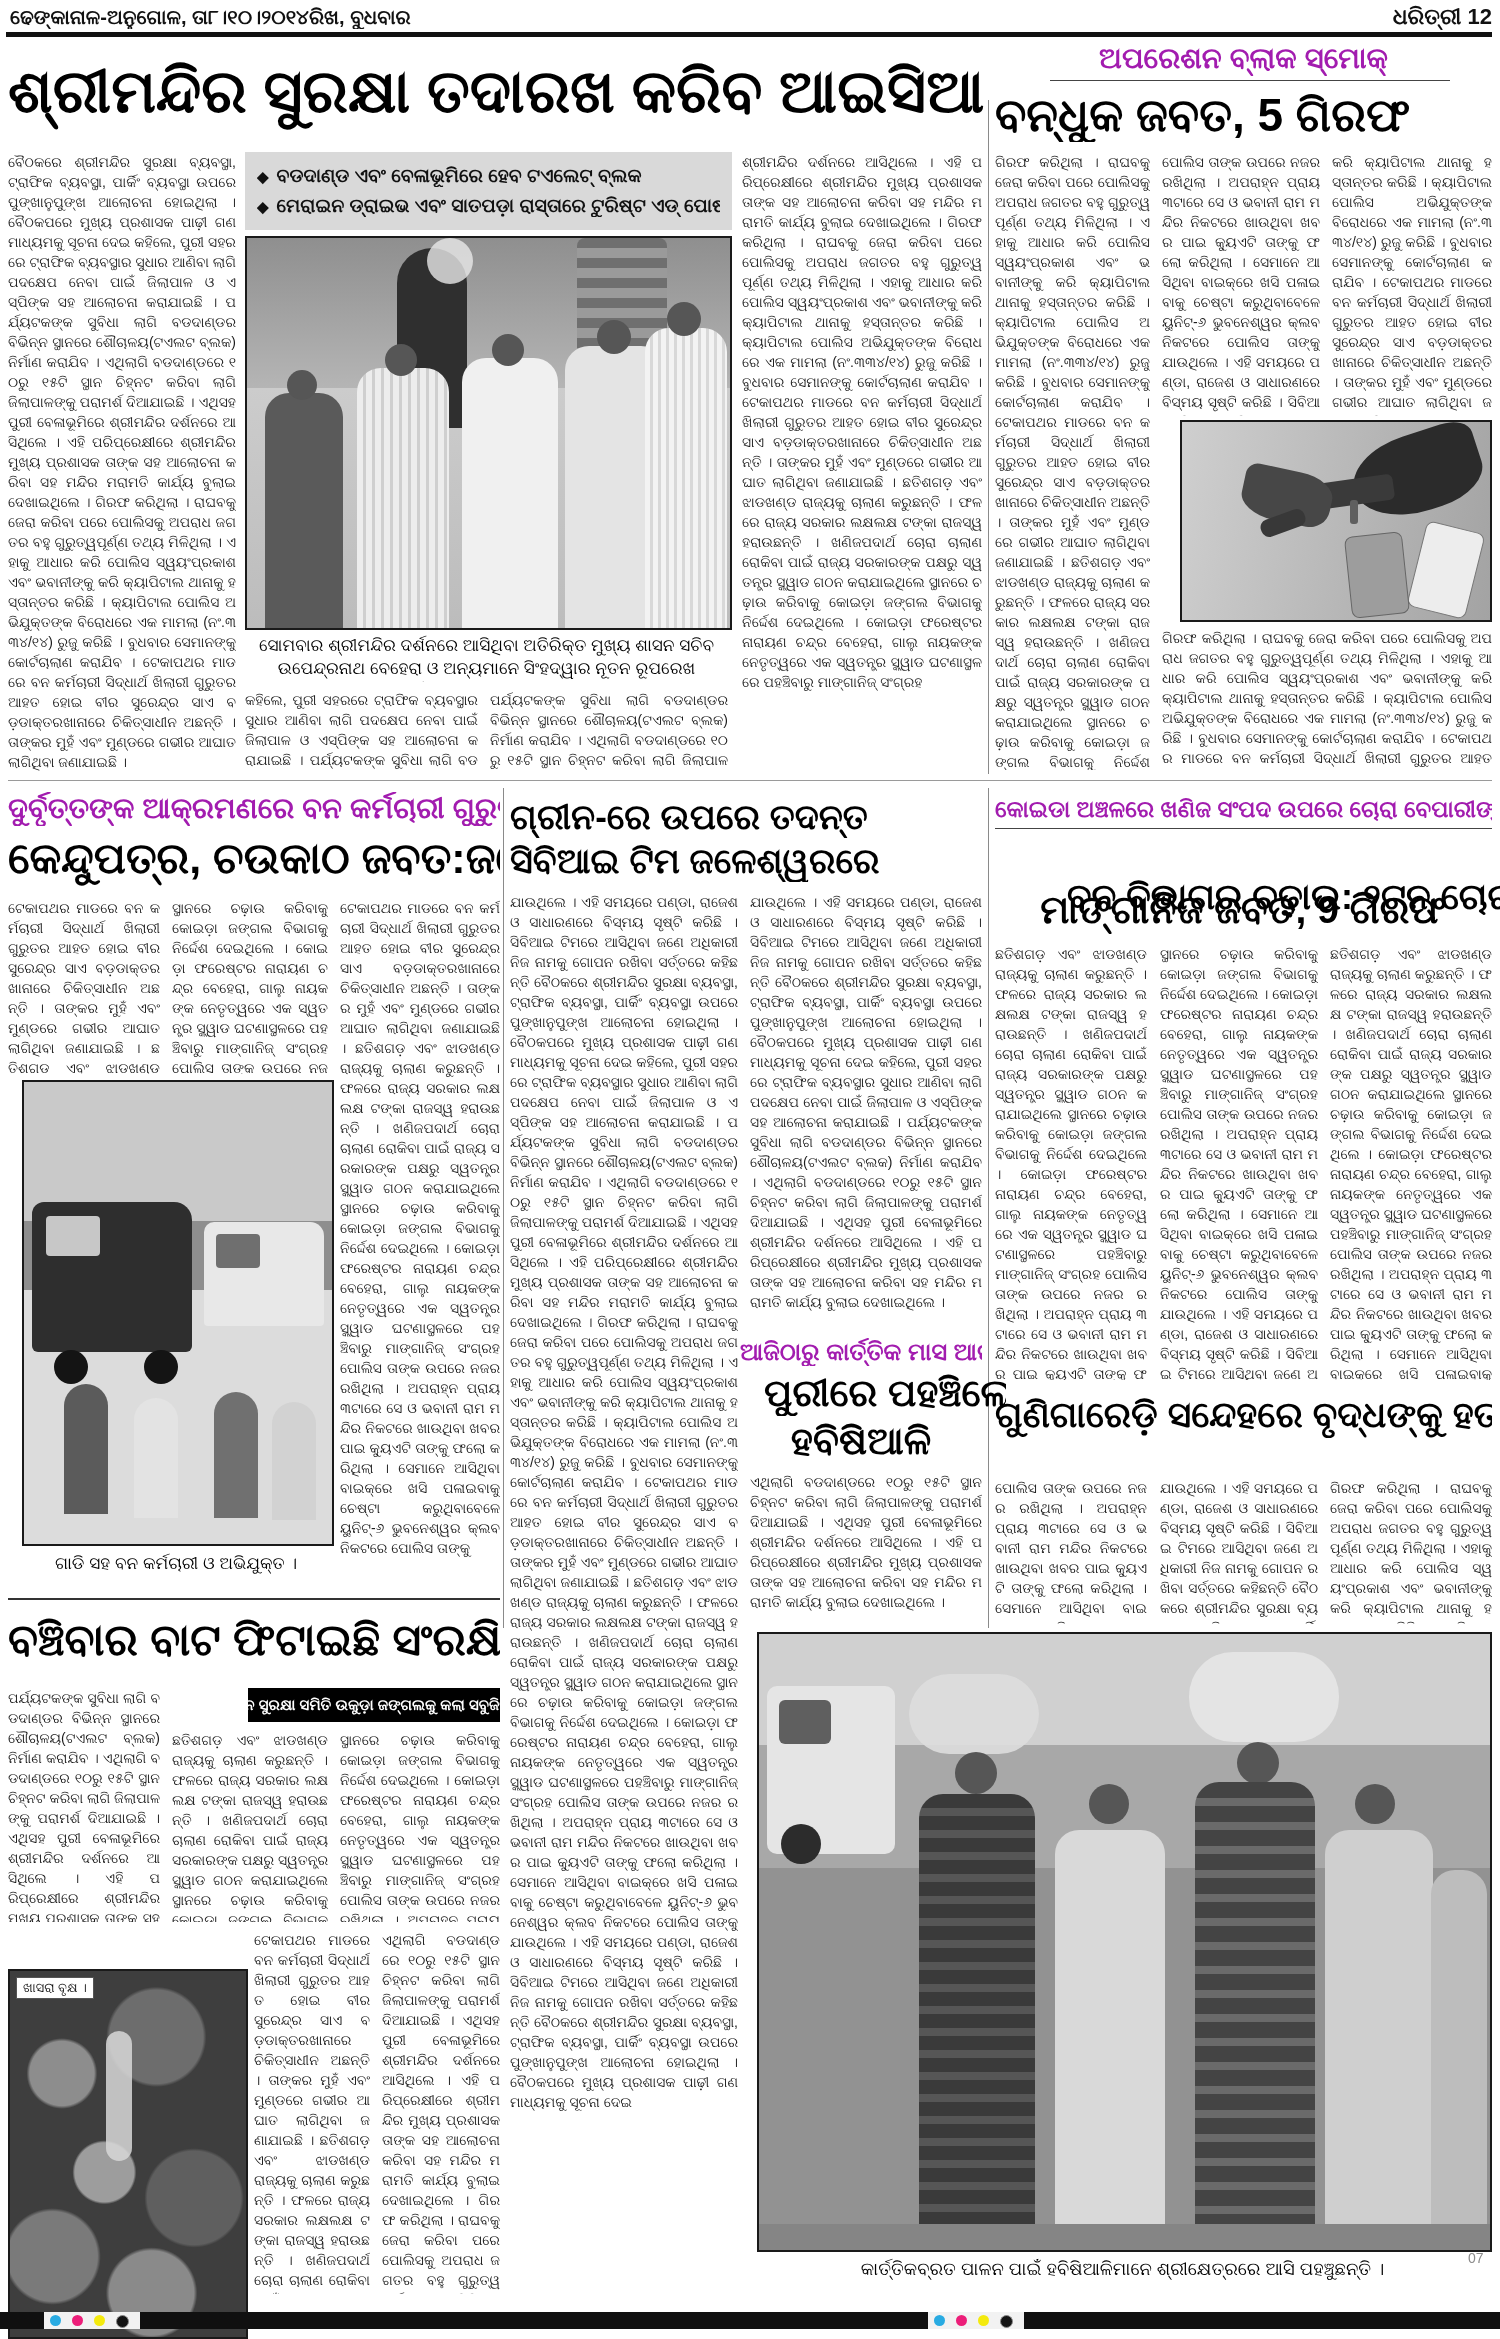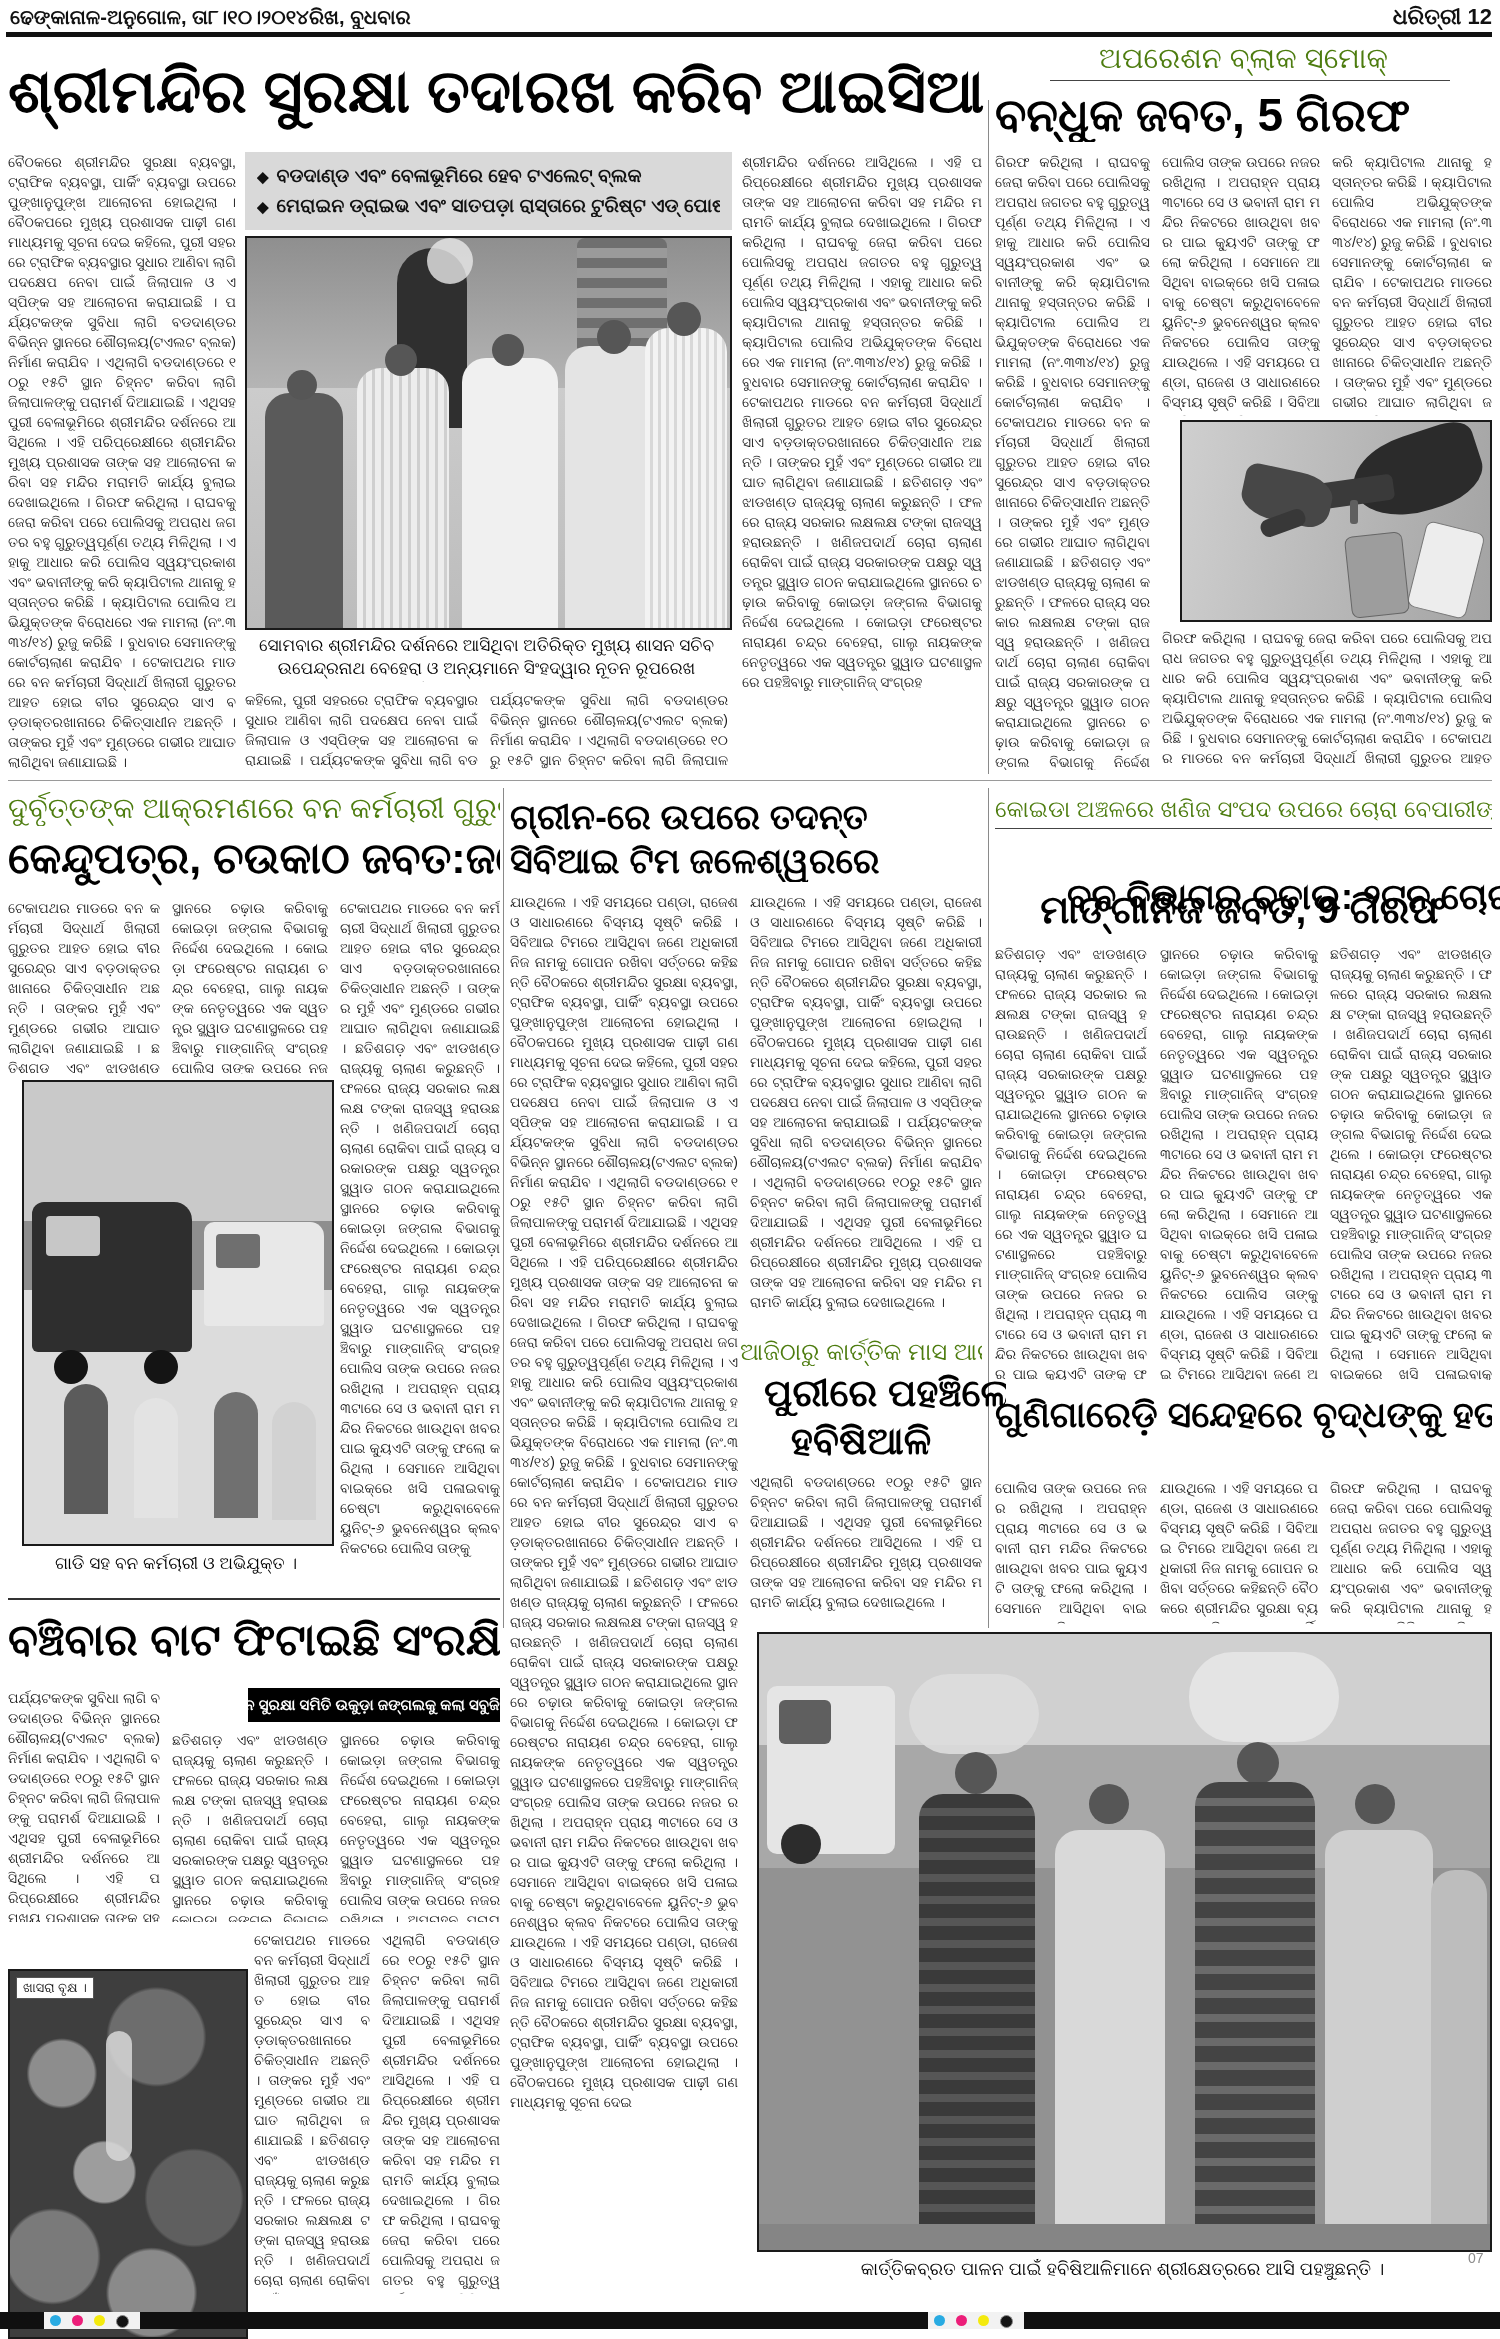--- a/index.html
+++ b/index.html
@@ -2,21 +2,21 @@
 <html><head>
 <meta charset="utf-8">
 <style>
   html,body{margin:0;padding:0;background:#e9e9e9;}
   .page{position:relative;width:1500px;height:2339px;background:#ffffff;
         font-family:"Liberation Sans", sans-serif;color:#111;overflow:hidden;margin:0 auto;}
   .abs{position:absolute;}
   .col{font-size:14px;line-height:20px;text-align:justify;overflow:hidden;color:#1c1c1c;word-break:break-all;}
   .hl{font-weight:bold;color:#000;white-space:nowrap;overflow:hidden;}
   .hl-c{text-align:center;}
-  .kick{font-weight:normal;color:#4d7c0f;white-space:nowrap;overflow:hidden;}
+  .kick{font-weight:bold;color:#a21caf;white-space:nowrap;overflow:hidden;}
   .cap{font-size:17px;line-height:23px;text-align:center;overflow:hidden;color:#000;}
   .rule{background:#111;}
   .hrule{background:#9a9a9a;height:1px;}
   .vrule{background:#8a8a8a;width:1px;}
   .photo{overflow:hidden;border:2px solid #1a1a1a;background:#b9b9b9;}
   .ph{position:absolute;}
   .bulletbox{background:#d9d9d9;padding:8px 12px;display:flex;flex-direction:column;justify-content:center;gap:8px;overflow:hidden;}
   .bulletrow{display:flex;align-items:center;gap:8px;font-weight:bold;font-size:19px;white-space:nowrap;overflow:hidden;}
   .diamond{font-size:15px;line-height:1;}
   .revbox{background:#000;color:#fff;font-weight:bold;font-size:15px;display:flex;align-items:center;justify-content:center;white-space:nowrap;overflow:hidden;}

